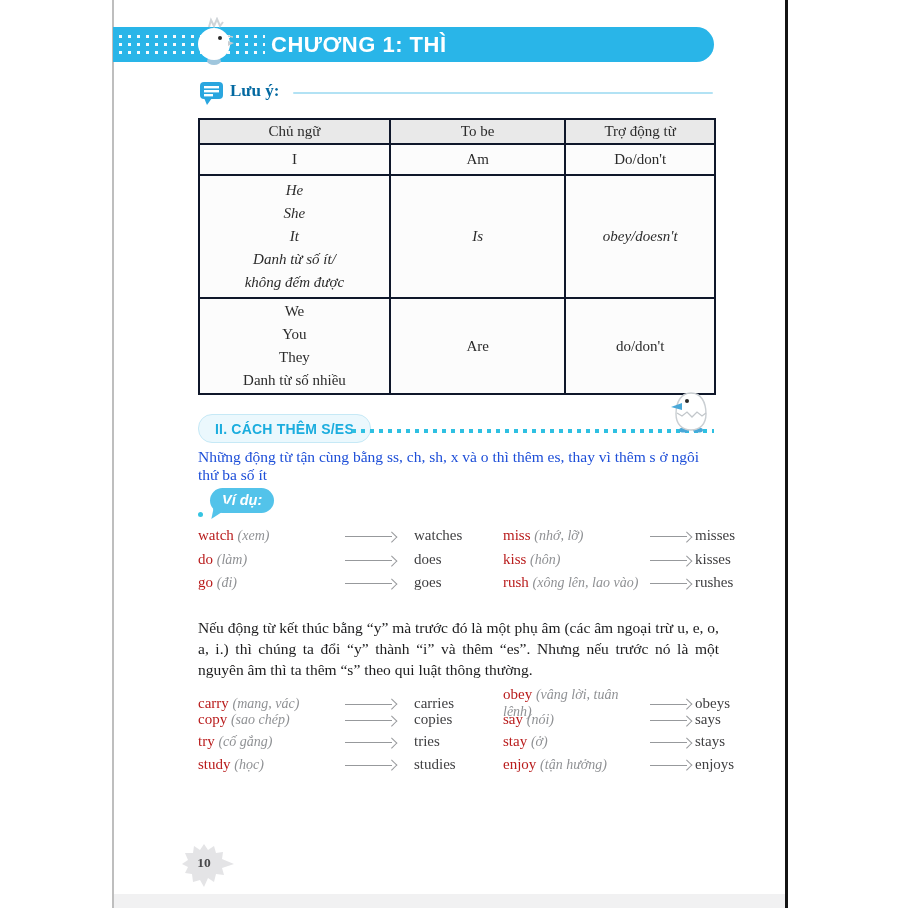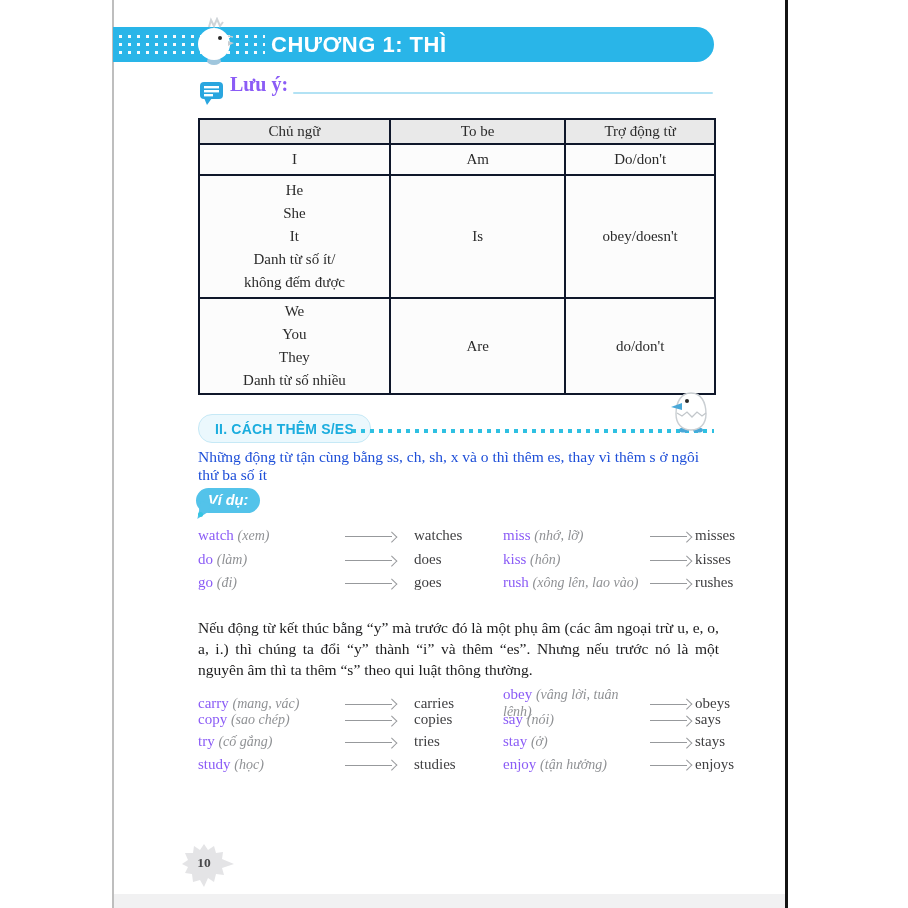--- a/index.html
+++ b/index.html
@@ -17,59 +17,59 @@
   .bdots{position:absolute;left:6px;width:146px;height:3px;
          background:repeating-linear-gradient(90deg,rgba(255,255,255,.95) 0 3px,transparent 3px 9px);}
   .bdots.d1{top:8px}.bdots.d2{top:16px}.bdots.d3{top:24px}
   .banner-title{position:absolute;left:158px;top:0;height:35px;line-height:35px;
                 font-family:"Liberation Sans",sans-serif;font-weight:700;font-size:22px;
                 color:#ffffff;letter-spacing:.5px;}
   .chick1{position:absolute;left:82px;top:-10px;}
 
   
   .note-icon{position:absolute;left:199px;top:80px;}
-  .note-label{position:absolute;left:230px;top:73px;font-size:20px;font-weight:600;color:#8b5cf6;}
+  .note-label{position:absolute;left:230px;top:81px;font-size:17px;font-weight:600;color:#0369a1;}
   .note-line{position:absolute;left:293px;top:92px;width:420px;height:2px;background:#b2e2f4;border-radius:1px;}
 
   
   .tbl-wrap{position:absolute;left:198px;top:118px;width:518px;}
   table.gram{width:100%;border-collapse:collapse;background:#fcfcfc;}
   table.gram td,table.gram th{border:2px solid #0f172a;text-align:center;vertical-align:middle;
      font-size:15px;font-weight:400;color:#2b2b2b;font-family:"Liberation Serif",serif;padding:0;}
   table.gram tr.hdr td{background:#e9e9e9;height:23px;}
-  tr.r1{height:31px;} tr.r2{height:123px;} tr.r3{height:96px;}
+  tr.r1{height:31px;} tr.r2{height:123px;font-style:italic;} tr.r3{height:96px;}
   .subj div{line-height:23px;}
 
   
   .pill{position:absolute;left:198px;top:414px;height:27px;display:inline-flex;align-items:center;
         padding:0 16px;border-radius:14px;background:#ebf8fd;border:1.5px solid #c6e9f6;
         font-family:"Liberation Sans",sans-serif;font-weight:700;font-size:14px;color:#1badde;
         letter-spacing:.2px;}
   .dots2{position:absolute;left:352px;top:429px;width:362px;height:4px;
          background:repeating-linear-gradient(90deg,#2ec0e2 0 4px,transparent 4px 9px);}
   .chick2{position:absolute;left:670px;top:390px;}
 
   .intro{position:absolute;left:198px;top:448px;width:520px;font-size:15.5px;color:#1d4ed8;}
 
   
-  .vidu{position:absolute;left:196px;top:488px;background:#53c3ea;color:#fff;border-radius:15px;
+  .vidu{position:absolute;left:210px;top:488px;background:#53c3ea;color:#fff;border-radius:15px;
         padding:4px 12px 5px 12px;font-family:"Liberation Sans",sans-serif;font-style:italic;
         font-weight:700;font-size:14.5px;}
   .vidu:after{content:'';position:absolute;left:3px;bottom:-8px;width:0;height:0;
         border:9px solid transparent;border-top-color:#53c3ea;border-left-color:#53c3ea;
         transform:rotate(12deg);}
   .vidu-dot{position:absolute;left:198px;top:512px;width:5px;height:5px;border-radius:50%;background:#35c4e2;}
 
   
   .exlist{position:absolute;left:198px;width:520px;}
   .exlist.one{top:524px;} .exlist.two{top:686px;}
   .ex-row{display:grid;grid-template-columns:147px 55px 103px 147px 45px 1fr;align-items:center;
           height:23.4px;font-size:15px;color:#47484a;}
   .exlist.two .ex-row{height:22.3px;}
-  .w{color:#8b5cf6;}
+  .w{color:#b91c1c;}
   .m{font-style:italic;color:#8f9194;font-size:14px;}
   .ex-res{padding-left:14px;color:#3f3f41;}
   .ex-res.right{text-align:right;padding:0 3px 0 0;}
   .arr{display:inline-block;position:relative;width:52px;height:10px;vertical-align:middle;}
   .arr.short{width:42px;}
   .arr:before{content:'';position:absolute;left:0;right:5px;top:4.6px;height:1px;background:#97999c;}
   .arr:after{content:'';position:absolute;right:2px;top:1.4px;width:6.5px;height:6.5px;
              border-top:1.3px solid #97999c;border-right:1.3px solid #97999c;transform:rotate(45deg);}
 
   .para{position:absolute;left:198px;top:617px;width:521px;font-size:15.5px;line-height:21px;

